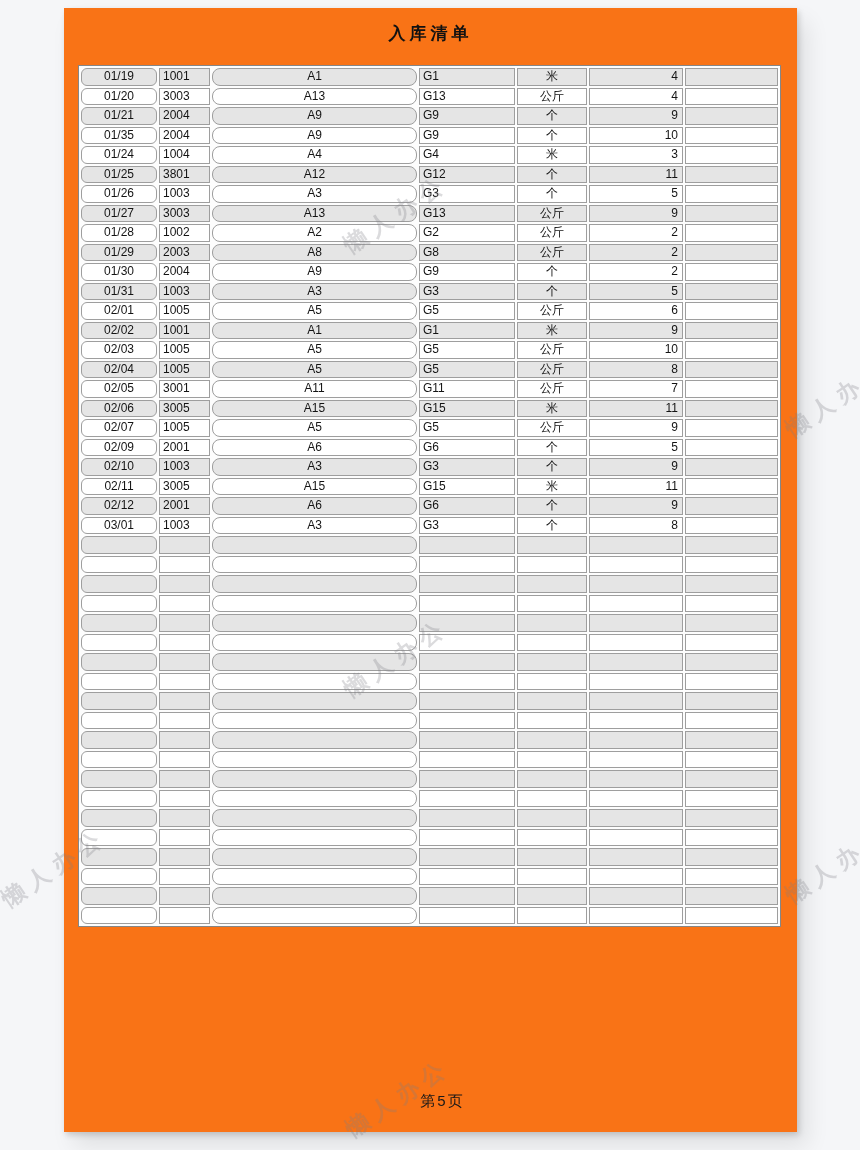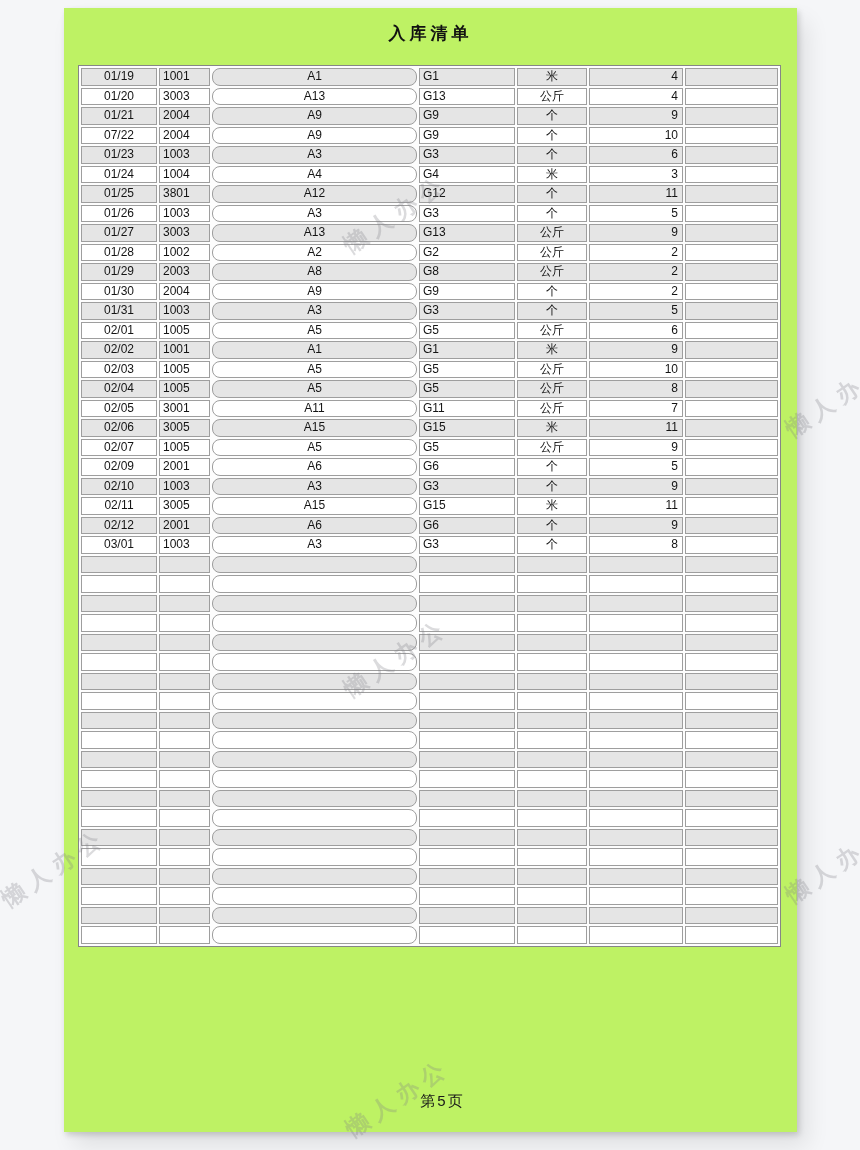--- a/index.html
+++ b/index.html
@@ -7,21 +7,21 @@
   body {
     position: relative;
     background: #f5f6f8;
     overflow: hidden;
     font-family: "Liberation Sans", "DejaVu Sans", sans-serif;
   }
   .sheet {
     position: absolute;
     left: 64px; top: 8px;
     width: 733px; height: 1124px;
-    background: #bef264;
+    background: #f97316;
     box-shadow: 2px 3px 6px rgba(0,0,0,0.16), 10px 14px 22px rgba(0,0,0,0.09);
   }
   .title {
     position: absolute;
     top: 14px; left: 0;
     width: 100%;
     text-align: center;
     font-size: 17px;
     font-weight: bold;
     letter-spacing: 4px;
@@ -42,21 +42,21 @@
     height: 17.5px;
     font-size: 12px;
     line-height: 15px;
     color: #141414;
     padding: 0 3px;
     overflow: hidden;
     white-space: nowrap;
   }
   tr.stripe td { background: #e5e5e5; }
   tr.plain  td { background: #ffffff; }
-  .c-date  { text-align: center; }
+  .c-date  { text-align: center; border-radius: 6px; }
   .c-code  { }
   .c-name  { text-align: center; border-radius: 8px; }
   .c-g     { text-align: left; }
   .c-unit  { text-align: center; }
   .c-qty   { text-align: right; padding-right: 4px !important; }
   .c-extra { text-align: left; }
   .footer {
     position: absolute;
     top: 1084px; left: 12px;
     width: 100%;
@@ -116,35 +116,26 @@
         <tr class="stripe">
           <td class="c-date">01/21</td>
           <td class="c-code">2004</td>
           <td class="c-name">A9</td>
           <td class="c-g">G9</td>
           <td class="c-unit">个</td>
           <td class="c-qty">9</td>
           <td class="c-extra">&nbsp;</td>
         </tr>
         <tr class="plain">
-          <td class="c-date">07/22</td>
+          <td class="c-date">01/35</td>
           <td class="c-code">2004</td>
           <td class="c-name">A9</td>
           <td class="c-g">G9</td>
           <td class="c-unit">个</td>
           <td class="c-qty">10</td>
-          <td class="c-extra">&nbsp;</td>
-        </tr>
-        <tr class="stripe">
-          <td class="c-date">01/23</td>
-          <td class="c-code">1003</td>
-          <td class="c-name">A3</td>
-          <td class="c-g">G3</td>
-          <td class="c-unit">个</td>
-          <td class="c-qty">6</td>
           <td class="c-extra">&nbsp;</td>
         </tr>
         <tr class="plain">
           <td class="c-date">01/24</td>
           <td class="c-code">1004</td>
           <td class="c-name">A4</td>
           <td class="c-g">G4</td>
           <td class="c-unit">米</td>
           <td class="c-qty">3</td>
           <td class="c-extra">&nbsp;</td>

